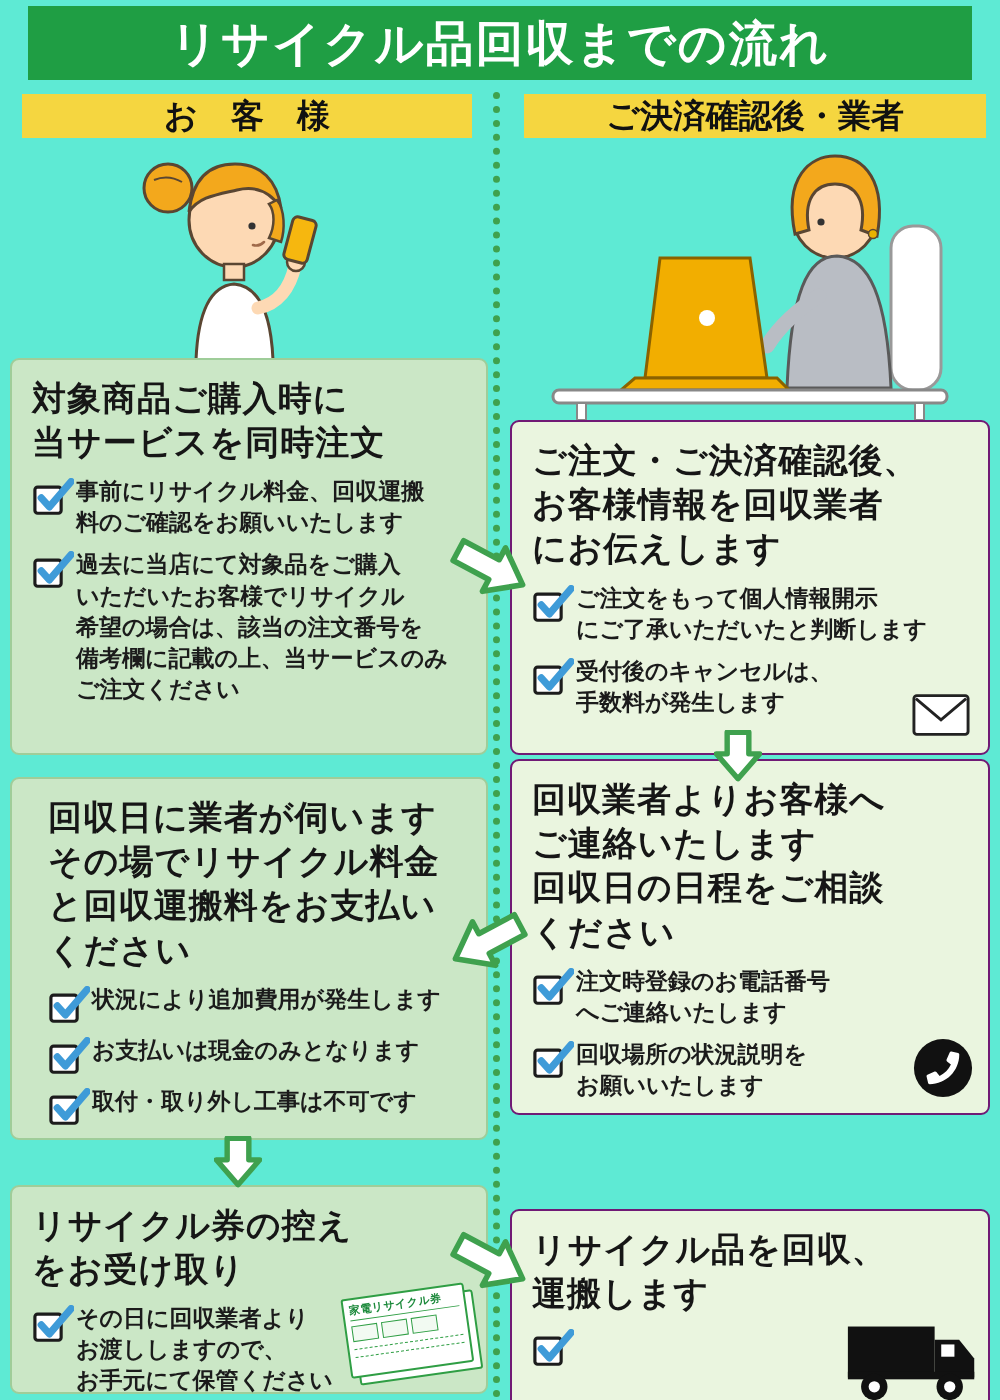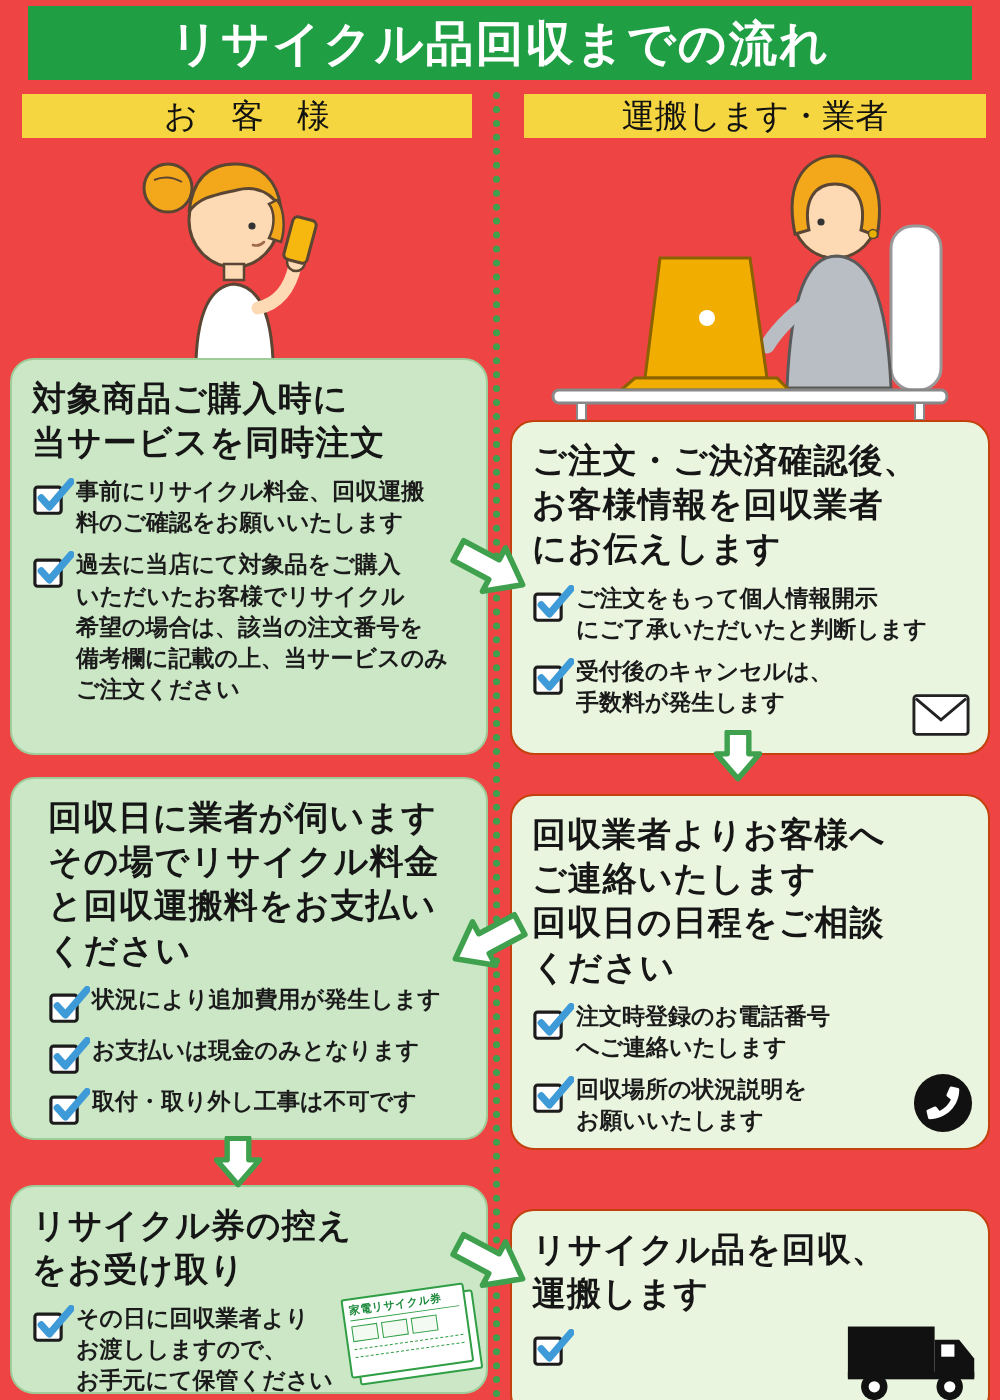--- a/index.html
+++ b/index.html
@@ -1,44 +1,44 @@
 <!DOCTYPE html>
 <html><head>
 <meta charset="utf-8">
 <style>
   * { margin:0; padding:0; box-sizing:border-box; }
   html,body { background:#fff; }
   body { font-family:"DejaVu Sans","Liberation Sans",sans-serif; color:#1b1b1b; }
-  .page { position:relative; width:1000px; height:1400px; background:#ef4444; overflow:hidden; }
+  .page { position:relative; width:1000px; height:1400px; background:#5eead4; overflow:hidden; }
 
   .main-header {
     position:absolute; left:28px; top:6px; width:944px; height:74px;
     background:#1f9e44; color:#fff; font-size:48px; font-weight:800;
     text-align:center; line-height:74px; letter-spacing:2px; z-index:3;
   }
 
   .col-header {
     position:absolute; top:94px; height:44px; background:#f5d640; color:#111;
-    font-weight:400; font-size:33px; text-align:center; line-height:44px; z-index:3;
+    font-weight:700; font-size:33px; text-align:center; line-height:44px; z-index:3;
   }
   .col-header.left  { left:22px;  width:450px; }
   .col-header.right { left:524px; width:462px; }
 
   .divider {
     position:absolute; left:493px; top:92px; height:1306px; width:0;
     border-left:7px dotted #3fa14e; z-index:1;
   }
 
   .illus { position:absolute; z-index:2; }
 
   .box {
-    position:absolute; border-radius:24px; padding:16px 20px; z-index:2;
+    position:absolute; border-radius:9px; padding:16px 20px; z-index:2;
   }
   .box.left-style  { background:#cbe7c6; border:2px solid #9fcd99; }
-  .box.right-style { background:#eaf5df; border:2px solid #c2410c; }
+  .box.right-style { background:#eaf5df; border:2px solid #701a75; }
 
   .box-title {
     font-size:34px; font-weight:800; line-height:1.3; white-space:pre-line;
     letter-spacing:1px; margin-bottom:12px; color:#161616;
   }
   .item { display:flex; align-items:flex-start; gap:2px; margin-bottom:11px; }
   .check { width:42px; height:38px; flex:0 0 auto; margin-top:2px; }
   .item-text {
     font-size:23px; font-weight:700; line-height:1.35; white-space:pre-line; color:#1b1b1b;
   }
@@ -80,21 +80,21 @@
   </symbol>
 </svg>
 
 <div class="page">
 
   <div class="main-header">リサイクル品回収までの流れ</div>
 
   <div class="divider"></div>
 
   <div class="col-header left">お　客　様</div>
-  <div class="col-header right">運搬します・業者</div>
+  <div class="col-header right">ご決済確認後・業者</div>
 
   <svg class="illus" style="left:118px; top:146px;" width="232" height="214" viewBox="0 0 232 214">
     <circle cx="50" cy="42" r="24" fill="#f3a81c" stroke="#5a4632" stroke-width="3"></circle>
     <path d="M36 34 q14 -6 28 2" fill="none" stroke="#5a4632" stroke-width="2"></path>
     <ellipse cx="116" cy="74" rx="45" ry="47" fill="#fdd9b4" stroke="#5a4632" stroke-width="3"></ellipse>
     <path d="M71 66 C75 30 93 18 117 18 C143 18 159 34 163 62 C151 44 135 40 119 44 C97 49 81 51 71 66 Z" fill="#f3a81c" stroke="#5a4632" stroke-width="3"></path>
     <path d="M159 54 C167 64 167 84 163 96 L151 92 C157 80 157 66 151 58 Z" fill="#f3a81c" stroke="#5a4632" stroke-width="2.5"></path>
     <circle cx="134" cy="80" r="3.6" fill="#333"></circle>
     <path d="M146 96 q-5 5 -11 3" fill="none" stroke="#a06a4a" stroke-width="2.5" stroke-linecap="round"></path>
     <rect x="106" y="118" width="20" height="16" fill="#fdd9b4" stroke="#5a4632" stroke-width="2.5"></rect>
@@ -159,21 +159,21 @@
         </svg>
       <p class="item-text">受付後のキャンセルは、
 手数料が発生します</p>
     </div>
     <svg class="corner-icon" style="right:18px; bottom:16px;" width="58" height="44" viewBox="0 0 60 44">
       <rect x="2" y="2" width="56" height="40" rx="3" fill="#fff" stroke="#222" stroke-width="3"></rect>
       <path d="M4 5 L30 27 L56 5" fill="none" stroke="#222" stroke-width="3"></path>
     </svg>
   </section>
 
-  <section class="box right-style" style="left:510px; top:794px; width:480px; height:356px;">
+  <section class="box right-style" style="left:510px; top:759px; width:480px; height:356px;">
     <h2 class="box-title">回収業者よりお客様へ
 ご連絡いたします
 回収日の日程をご相談
 ください</h2>
     <div class="item">
       <svg class="check">
           <use href="#chk"></use>
         </svg>
       <p class="item-text">注文時登録のお電話番号
 へご連絡いたします</p>

